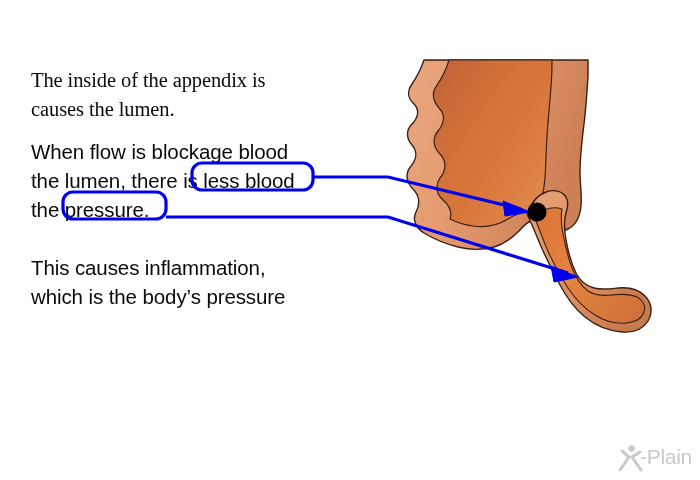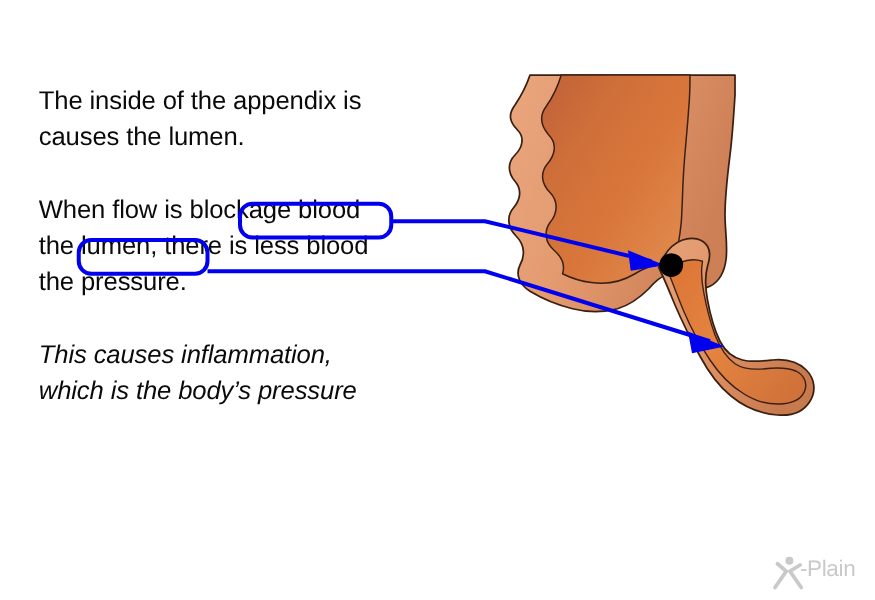--- a/index.html
+++ b/index.html
@@ -31,23 +31,23 @@
     top: 66px;
     width: 360px;
   }
   .para {
     font-size: 20.5px;
     line-height: 29px;
     color: #0a0a0a;
     letter-spacing: -0.1px;
     margin: 0;
   }
-  .para.p1 { margin-bottom: 29px; }
+  .para.p1 { margin-bottom: 13px; font-family: Liberation Serif, serif; }
   .para.p2 { margin-bottom: 29px; }
-  .para.p3 { margin-bottom: 0; font-style: italic; }
+  .para.p3 { margin-bottom: 0; }
 
   .line { display: block; white-space: pre; }
 
   
   #figure {
     position: absolute;
     left: 0; top: 0;
     width: 700px;
     height: 480px;
     pointer-events: none;
@@ -66,21 +66,21 @@
     position: absolute;
     left: 618px;
     top: 444px;
     width: 78px;
     height: 30px;
   }
   .logo-text {
     position: absolute;
     left: 22px;
     top: 1px;
-    font-size: 18px;
+    font-size: 21px;
     color: #c9c9c9;
     font-family: "Liberation Sans", sans-serif;
     letter-spacing: -0.3px;
     white-space: nowrap;
   }
 </style>
 </head>
 <body>
 
 <div id="slide">

